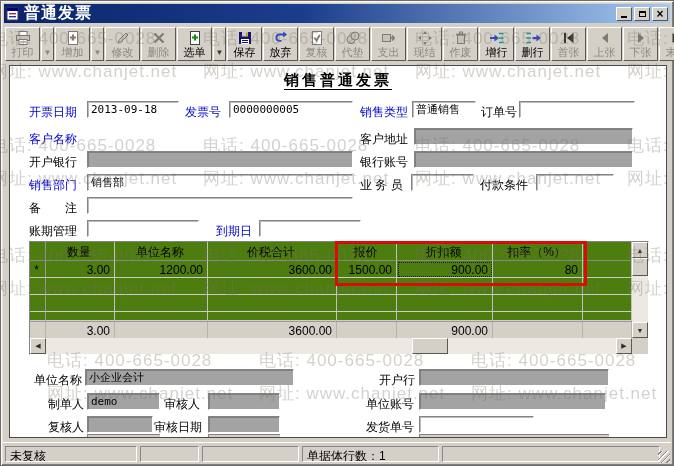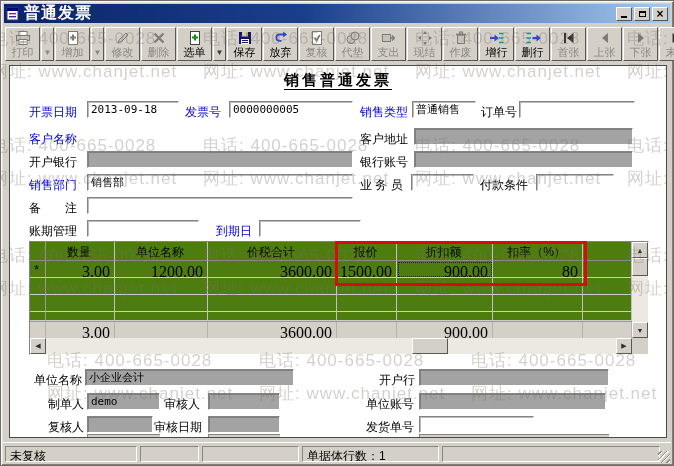--- a/index.html
+++ b/index.html
@@ -49,21 +49,21 @@
   
   #table-frame{position:absolute;left:28px;top:240px;width:620px;height:114px;background:#d4d0c8;
     border:1px solid;border-color:#848484 #fff #fff #848484;box-sizing:border-box;}
   #invoice-grid{position:absolute;left:0px;top:0px;width:602px;height:96px;background:#4d7c0f;
     border-right:5px solid #404040;overflow:hidden;}
   .trow{display:flex;height:17px;box-sizing:border-box;}
   .trow.header{height:19px;}
   .trow.clip{height:9px;overflow:hidden;}
   .trow.totals{background:#d4d0c8;border-top:1px solid #9a9a9a;}
   .tcell{box-sizing:border-box;border-right:1px solid #c2c2c2;border-bottom:1px solid #cccccc;
-    font-size:16px;font-family:Liberation Serif, serif;
+    font-size:12px;font-family:Liberation Sans, sans-serif;
     padding:2px 4px 0 2px;white-space:nowrap;overflow:hidden;}
   .trow.header .tcell{font-family:"Liberation Sans","DejaVu Sans",sans-serif;font-size:12px;
     text-align:center;padding-top:2px;border-bottom:1px solid #8a8a8a;}
   .tcell.num{text-align:right;}
   .tcell.sel{text-align:center;border-right:1px solid #9a9a9a;
     font-family:"Liberation Sans",sans-serif;font-size:12px;}
   .trow.totals .tcell{border-right:1px solid #b6b3ab;border-bottom:none;}
   .focus-cell{outline:1px dotted #1a1a1a;outline-offset:-2px;}
   #red-box{position:absolute;left:334px;top:240px;width:252px;height:45px;
     border:3px solid #dd0a0a;box-sizing:border-box;z-index:45;pointer-events:none;}

